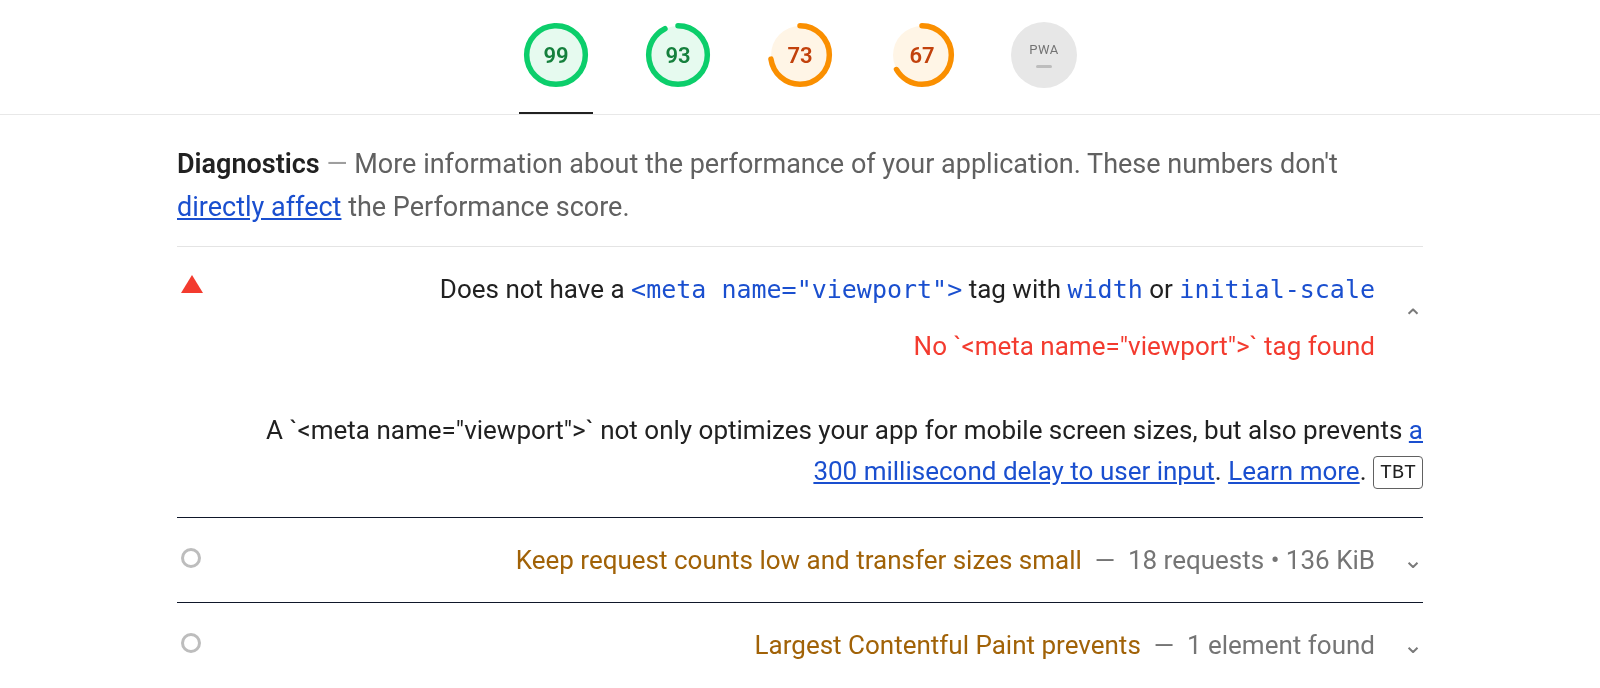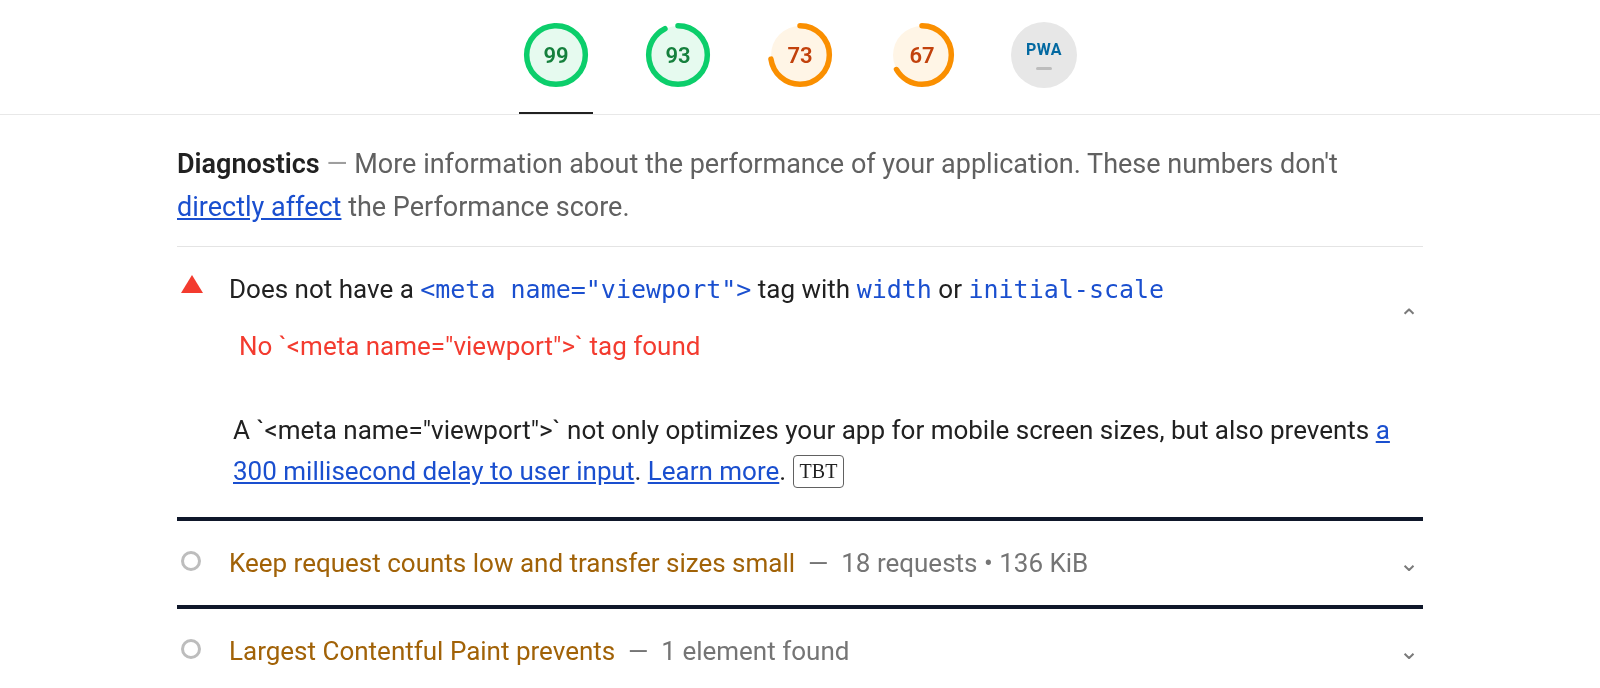--- a/index.html
+++ b/index.html
@@ -49,24 +49,24 @@
     border-radius: 50%;
     background: #e7e7e7;
     display: flex;
     flex-direction: column;
     align-items: center;
     justify-content: center;
     gap: 8px;
     cursor: pointer;
   }
   .gauge-pwa span:first-child {
-    font-size: 16px;
-    font-weight: 700;
+    font-size: 13px;
+    font-weight: 400;
     letter-spacing: .5px;
-    color: #0369a1;
+    color: #737373;
   }
   .gauge-pwa .dash {
     width: 16px; height: 3px; background: #bdbdbd; border-radius: 2px;
   }
   .active-underline {
     position: absolute;
     bottom: -26px;
     left: -4px; right: -4px;
     height: 2px;
     background: #212121;
@@ -93,22 +93,23 @@
   }
   .section-header .dash-sep { color: #9e9e9e; }
   a.inline-link {
     color: #1a4fcf;
     text-decoration: underline;
     cursor: pointer;
   }
 
   
   .audit {
-    border-bottom: 4px solid #0f172a;
+    border-bottom: 1px solid #0f172a;
     padding: 22px 0 22px 4px;
+    text-align: right;
   }
   .audit-head {
     display: flex;
     align-items: flex-start;
     gap: 24px;
     cursor: pointer;
   }
   .audit-icon {
     flex: 0 0 24px;
     margin-top: 6px;
@@ -156,21 +157,21 @@
     margin: 44px 0 4px 52px;
     font-size: 26px;
     line-height: 1.55;
     color: #212121;
   }
   .audit-body .chip {
     display: inline-block;
     border: 1px solid #616161;
     border-radius: 4px;
     padding: 0 6px;
-    font-family: Liberation Serif, serif;
+    font-family: Liberation Mono, monospace;
     font-size: 20px;
     vertical-align: 2px;
   }
 
   .audit.collapsed .audit-title-block .main-line{
     font-weight: 400;
     color: #a16207;
   }
 </style>
 </head>

